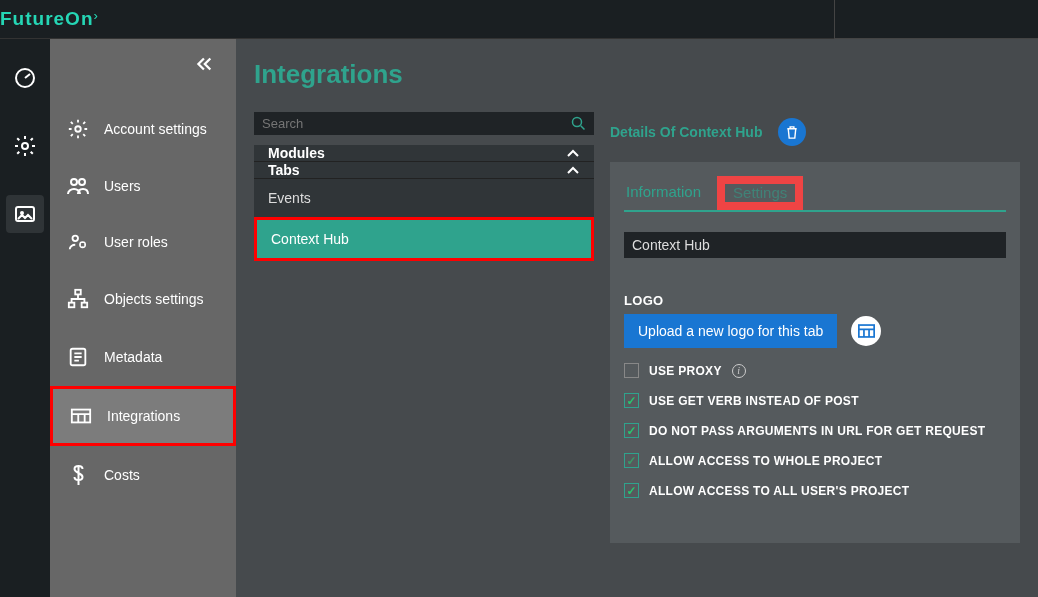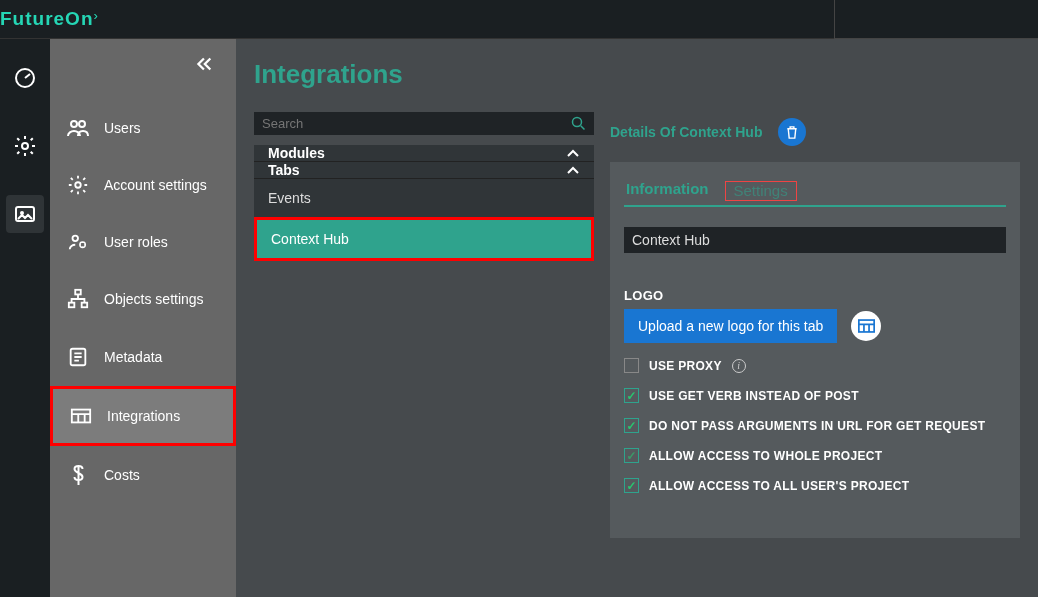--- a/index.html
+++ b/index.html
@@ -39,23 +39,23 @@
   .list-item.selected { background: #2fa38d; color: #fff; }
   .red-wrap { border: 3px solid #ff0000; }
 
   .details-head { display: flex; align-items: center; gap: 16px; padding: 6px 0 16px 0; }
   .details-title { color: #2fa38d; font-size: 14px; font-weight: bold; }
   .round-btn { width: 28px; height: 28px; border-radius: 50%; background: #1976d2; display: flex; align-items: center; justify-content: center; cursor: pointer; }
 
   .detail-panel { background: #555a5d; padding: 14px 14px 30px 14px; }
   .tabs-row { display: flex; align-items: center; border-bottom: 2px solid #2fa38d; margin-bottom: 20px; }
   .tab { padding: 4px 2px 8px 2px; font-size: 15px; margin-right: 14px; cursor: pointer; }
-  .tab.active { color: #2fa38d; font-weight: bold; }
+  .tab.active { color: #2fa38d; font-weight: normal; }
   .tab.inactive { color: #2fa38d; opacity: 0.55; }
-  .red-tab-wrap { border: 1px solid #ef4444; padding: 0 6px; }
+  .red-tab-wrap { border: 8px solid #ef4444; padding: 0 6px; }
 
   .field-label { color: #fff; font-weight: bold; font-size: 13px; letter-spacing: 0.3px; margin: 6px 0; }
   .field-input { width: 100%; background: #1f2326; color: #ddd; border: none; padding: 5px 8px; font-size: 14px; outline: none; }
   .logo-row { display: flex; align-items: center; gap: 14px; margin-bottom: 14px; }
   .upload-btn { background: #1976d2; color: #fff; padding: 9px 14px; font-size: 14px; border: none; cursor: pointer; }
   .logo-circle { width: 30px; height: 30px; border-radius: 50%; background: #fff; display: flex; align-items: center; justify-content: center; }
 
   .check-row { display: flex; align-items: center; gap: 10px; margin: 15px 0; }
   .checkbox { width: 15px; height: 15px; border: 1px solid #888; display: flex; align-items: center; justify-content: center; cursor: pointer; }
   .checkbox.checked { border-color: #2fa38d; }
@@ -104,37 +104,37 @@
     <div class="collapse-row">
       <span>
         <svg width="22" height="22" viewBox="0 0 24 24">
             <path d="M13 6l-6 6 6 6M20 6l-6 6 6 6" stroke="#fff" stroke-width="2.5" fill="none"></path>
           </svg>
       </span>
     </div>
 
     <div class="side-item">
       <span class="side-icon">
+          <svg width="22" height="22" viewBox="0 0 24 24">
+            <circle cx="12" cy="12" r="3" stroke="#fff" stroke-width="2" fill="none"></circle>
+            <path d="M12 2v3M12 19v3M4.2 4.2l2.1 2.1M17.7 17.7l2.1 2.1M2 12h3M19 12h3M4.2 19.8l2.1-2.1M17.7 6.3l2.1-2.1" stroke="#fff" stroke-width="2"></path>
+          </svg>
+        </span>
+      <span>Account settings</span>
+    </div>
+
+    <div class="side-item">
+      <span class="side-icon">
           <svg width="24" height="20" viewBox="0 0 24 20">
             <circle cx="8" cy="6" r="3" stroke="#fff" stroke-width="2" fill="none"></circle>
             <circle cx="16" cy="6" r="3" stroke="#fff" stroke-width="2" fill="none"></circle>
             <path d="M2 18c0-3 3-5 6-5s6 2 6 5M12 18c0-3 2-5 5-5s5 2 5 5" stroke="#fff" stroke-width="2" fill="none"></path>
           </svg>
         </span>
       <span>Users</span>
-    </div>
-
-    <div class="side-item">
-      <span class="side-icon">
-          <svg width="22" height="22" viewBox="0 0 24 24">
-            <circle cx="12" cy="12" r="3" stroke="#fff" stroke-width="2" fill="none"></circle>
-            <path d="M12 2v3M12 19v3M4.2 4.2l2.1 2.1M17.7 17.7l2.1 2.1M2 12h3M19 12h3M4.2 19.8l2.1-2.1M17.7 6.3l2.1-2.1" stroke="#fff" stroke-width="2"></path>
-          </svg>
-        </span>
-      <span>Account settings</span>
     </div>
 
     <div class="side-item">
       <span class="side-icon">
           <svg width="22" height="20" viewBox="0 0 24 20">
             <circle cx="9" cy="6" r="3" stroke="#fff" stroke-width="2" fill="none"></circle>
             <path d="M3 18c0-3 3-5 6-5" stroke="#fff" stroke-width="2" fill="none"></path>
             <circle cx="17" cy="13" r="3" stroke="#fff" stroke-width="1.5" fill="none"></circle>
             <path d="M17 10v1M17 15v1M14 13h1M19 13h1" stroke="#fff" stroke-width="1.5"></path>
           </svg>

